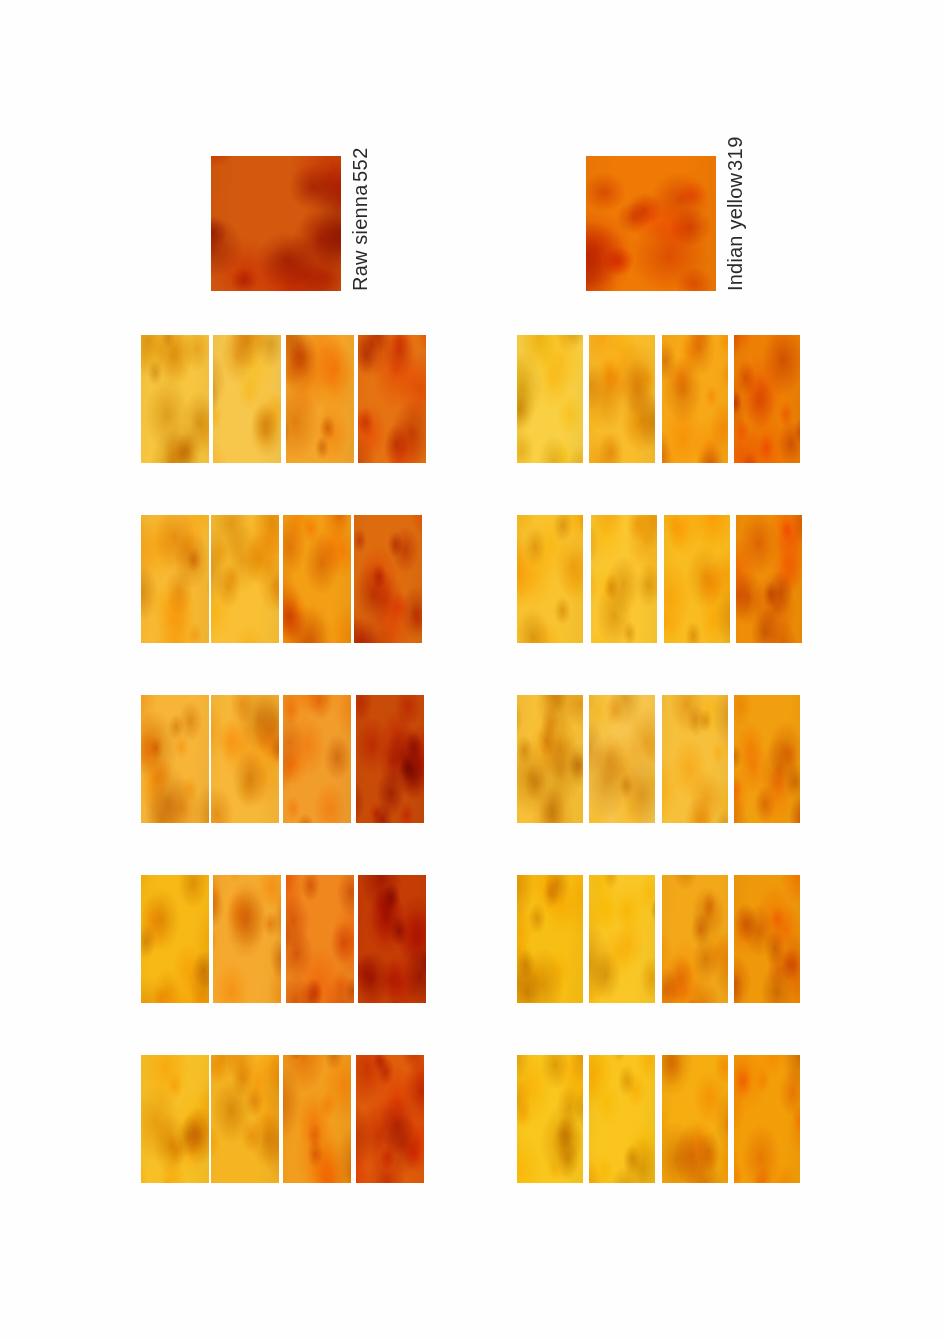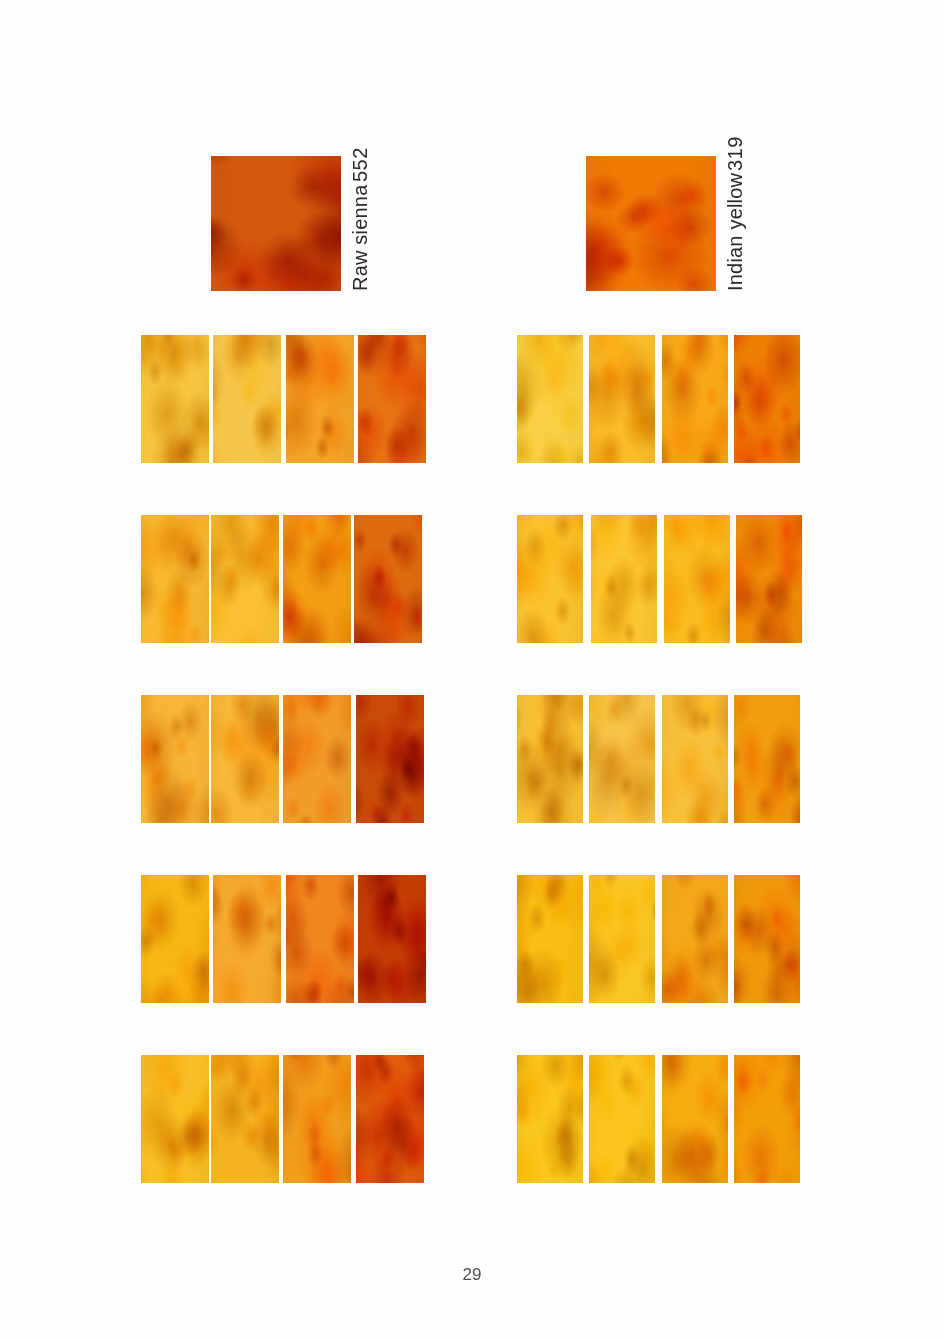--- a/index.html
+++ b/index.html
@@ -184,14 +184,13 @@
         <div class="swatch" style="left: 734px; width: 66px; background: radial-gradient(29.2% 26.3% at -5.9% 90.9%, rgb(226, 179, 40) 0%, rgba(255, 255, 255, 0) 72%), radial-gradient(20% 18% at 84.3% 70.1%, rgb(238, 189, 46) 0%, rgba(255, 255, 255, 0) 72%), radial-gradient(32% 28.8% at 95.2% 90.8%, rgb(255, 211, 59) 0%, rgba(255, 255, 255, 0) 72%), radial-gradient(40.6% 36.5% at 62.5% 33.2%, rgb(255, 210, 58) 0%, rgba(255, 255, 255, 0) 72%), radial-gradient(32.2% 29% at 37.5% 43.6%, rgb(227, 180, 41) 0%, rgba(255, 255, 255, 0) 72%), radial-gradient(32.8% 29.5% at 15.8% 42.9%, rgb(255, 216, 62) 0%, rgba(255, 255, 255, 0) 72%), radial-gradient(23.1% 20.8% at 89.6% 70.6%, rgb(255, 209, 58) 0%, rgba(255, 255, 255, 0) 72%), radial-gradient(24.5% 22.1% at 17.6% 37.8%, rgb(220, 174, 38) 0%, rgba(255, 255, 255, 0) 72%), radial-gradient(25.7% 23.1% at 68.5% 72.2%, rgb(241, 192, 48) 0%, rgba(255, 255, 255, 0) 72%), radial-gradient(36.9% 33.2% at 96.9% 0.8%, rgb(255, 204, 55) 0%, rgba(255, 255, 255, 0) 72%), radial-gradient(22.8% 20.5% at 61.9% 57%, rgb(221, 175, 38) 0%, rgba(255, 255, 255, 0) 72%), radial-gradient(33.9% 30.5% at 65.3% 91.2%, rgb(221, 175, 38) 0%, rgba(255, 255, 255, 0) 72%), radial-gradient(35.6% 32% at 78.8% 44%, rgb(255, 205, 56) 0%, rgba(255, 255, 255, 0) 72%), radial-gradient(34.2% 30.8% at 2% 84.1%, rgb(233, 185, 44) 0%, rgba(255, 255, 255, 0) 72%), radial-gradient(16% 14.4% at 65.5% 34.7%, rgb(255, 215, 62) 0%, rgba(255, 255, 255, 0) 72%), radial-gradient(37.6% 33.8% at 92.9% 69%, rgb(237, 189, 46) 0%, rgba(255, 255, 255, 0) 72%), linear-gradient(95deg, rgb(239, 190, 47) 0%, rgb(247, 197, 51) 22%, rgb(247, 197, 51) 72%, rgb(237, 189, 46) 100%), linear-gradient(rgb(247, 197, 51), rgb(247, 197, 51)); background-blend-mode: multiply;"></div>
       </div>
       <div class="swatch-row" style="left: 0px; top: 1055px; width: 944px;">
         <div class="swatch" style="left: 517px; width: 66px; background: radial-gradient(35.3% 31.8% at -5.9% -0.9%, rgb(230, 206, 75) 0%, rgba(255, 255, 255, 0) 72%), radial-gradient(44.6% 40.1% at 85.1% 12.7%, rgb(255, 231, 90) 0%, rgba(255, 255, 255, 0) 72%), radial-gradient(18.1% 16.3% at 10.8% 46.9%, rgb(255, 234, 91) 0%, rgba(255, 255, 255, 0) 72%), radial-gradient(15% 13.5% at 56.7% 88.5%, rgb(255, 240, 95) 0%, rgba(255, 255, 255, 0) 72%), radial-gradient(27% 24.3% at 79.2% 40.9%, rgb(230, 206, 75) 0%, rgba(255, 255, 255, 0) 72%), radial-gradient(30.3% 27.3% at -0.2% 36.3%, rgb(242, 216, 81) 0%, rgba(255, 255, 255, 0) 72%), radial-gradient(36.6% 32.9% at 104.7% -0.1%, rgb(226, 203, 73) 0%, rgba(255, 255, 255, 0) 72%), radial-gradient(31.5% 28.4% at 76% 66.2%, rgb(232, 208, 76) 0%, rgba(255, 255, 255, 0) 72%), radial-gradient(30% 27% at 57.5% 7.4%, rgb(227, 204, 74) 0%, rgba(255, 255, 255, 0) 72%), radial-gradient(47.5% 42.8% at 18.7% 25.5%, rgb(255, 232, 90) 0%, rgba(255, 255, 255, 0) 72%), radial-gradient(43.5% 39.1% at 7.2% 90.3%, rgb(255, 238, 93) 0%, rgba(255, 255, 255, 0) 72%), radial-gradient(24.6% 22.1% at 103.3% 41.2%, rgb(227, 204, 74) 0%, rgba(255, 255, 255, 0) 72%), radial-gradient(19.3% 17.4% at 72.9% 60.7%, rgb(230, 207, 75) 0%, rgba(255, 255, 255, 0) 72%), radial-gradient(30.9% 27.8% at 95.6% 28%, rgb(255, 244, 97) 0%, rgba(255, 255, 255, 0) 72%), radial-gradient(45.5% 41% at 68.1% 68.7%, rgb(231, 207, 76) 0%, rgba(255, 255, 255, 0) 72%), radial-gradient(24.1% 21.7% at 76.9% 81.9%, rgb(228, 205, 74) 0%, rgba(255, 255, 255, 0) 72%), linear-gradient(95deg, rgb(244, 218, 82) 0%, rgb(252, 225, 86) 22%, rgb(252, 225, 86) 72%, rgb(242, 217, 81) 100%), linear-gradient(rgb(252, 225, 86), rgb(252, 225, 86)); background-blend-mode: multiply;"></div>
         <div class="swatch" style="left: 589px; width: 66px; background: radial-gradient(30.1% 27.1% at -5.9% 26.5%, rgb(255, 244, 99) 0%, rgba(255, 255, 255, 0) 72%), radial-gradient(29% 26.1% at 52.9% 105.5%, rgb(225, 201, 74) 0%, rgba(255, 255, 255, 0) 72%), radial-gradient(22.4% 20.2% at 71% 27.2%, rgb(255, 231, 91) 0%, rgba(255, 255, 255, 0) 72%), radial-gradient(19.4% 17.5% at 57.3% 20%, rgb(231, 206, 77) 0%, rgba(255, 255, 255, 0) 72%), radial-gradient(27.5% 24.8% at 90.5% 3.2%, rgb(255, 231, 91) 0%, rgba(255, 255, 255, 0) 72%), radial-gradient(34.2% 30.8% at -5.1% 101.6%, rgb(244, 217, 83) 0%, rgba(255, 255, 255, 0) 72%), radial-gradient(18.3% 16.5% at 43.8% -5.1%, rgb(255, 237, 95) 0%, rgba(255, 255, 255, 0) 72%), radial-gradient(26.7% 24% at 27.3% 37.7%, rgb(255, 245, 99) 0%, rgba(255, 255, 255, 0) 72%), radial-gradient(39.7% 35.7% at 80.7% 89%, rgb(225, 201, 74) 0%, rgba(255, 255, 255, 0) 72%), radial-gradient(14.8% 13.3% at 46.1% -4.9%, rgb(235, 210, 79) 0%, rgba(255, 255, 255, 0) 72%), radial-gradient(44.9% 40.4% at 10.7% 104.4%, rgb(255, 239, 96) 0%, rgba(255, 255, 255, 0) 72%), radial-gradient(33.4% 30.1% at 83.7% 72.6%, rgb(255, 245, 100) 0%, rgba(255, 255, 255, 0) 72%), radial-gradient(45.7% 41.1% at 0.9% 11.7%, rgb(255, 238, 95) 0%, rgba(255, 255, 255, 0) 72%), radial-gradient(15.3% 13.8% at 25.8% 88.8%, rgb(255, 247, 101) 0%, rgba(255, 255, 255, 0) 72%), radial-gradient(35.6% 32% at 11.5% 14.2%, rgb(255, 242, 97) 0%, rgba(255, 255, 255, 0) 72%), radial-gradient(19% 17.1% at 64.8% 81.5%, rgb(226, 202, 74) 0%, rgba(255, 255, 255, 0) 72%), linear-gradient(95deg, rgb(244, 217, 83) 0%, rgb(252, 224, 87) 22%, rgb(252, 224, 87) 72%, rgb(242, 216, 82) 100%), linear-gradient(rgb(252, 224, 87), rgb(252, 224, 87)); background-blend-mode: multiply;"></div>
         <div class="swatch" style="left: 662px; width: 66px; background: radial-gradient(24.8% 22.3% at -5.8% 53.9%, rgb(255, 231, 75) 0%, rgba(255, 255, 255, 0) 72%), radial-gradient(47.4% 42.7% at 20.7% 82.2%, rgb(226, 189, 51) 0%, rgba(255, 255, 255, 0) 72%), radial-gradient(26.7% 24% at 15.3% 7.5%, rgb(243, 204, 60) 0%, rgba(255, 255, 255, 0) 72%), radial-gradient(23.9% 21.5% at 57.8% 67.5%, rgb(255, 230, 75) 0%, rgba(255, 255, 255, 0) 72%), radial-gradient(27.9% 25.1% at 101.8% 81.5%, rgb(255, 224, 71) 0%, rgba(255, 255, 255, 0) 72%), radial-gradient(38.2% 34.4% at 106% 51%, rgb(243, 204, 60) 0%, rgba(255, 255, 255, 0) 72%), radial-gradient(34% 30.6% at 99% 106%, rgb(255, 233, 76) 0%, rgba(255, 255, 255, 0) 72%), radial-gradient(21.9% 19.7% at 94.6% 9.3%, rgb(255, 216, 66) 0%, rgba(255, 255, 255, 0) 72%), radial-gradient(15.4% 13.9% at 103.9% 54.6%, rgb(255, 215, 66) 0%, rgba(255, 255, 255, 0) 72%), radial-gradient(16.2% 14.6% at 73.4% 80.6%, rgb(255, 232, 76) 0%, rgba(255, 255, 255, 0) 72%), radial-gradient(46.4% 41.8% at 14.2% 2.5%, rgb(231, 193, 53) 0%, rgba(255, 255, 255, 0) 72%), radial-gradient(42.3% 38.1% at 64% 104%, rgb(224, 188, 50) 0%, rgba(255, 255, 255, 0) 72%), radial-gradient(38.1% 34.3% at 44.9% 78.6%, rgb(238, 200, 57) 0%, rgba(255, 255, 255, 0) 72%), radial-gradient(33.8% 30.4% at 71.9% 33.7%, rgb(255, 219, 69) 0%, rgba(255, 255, 255, 0) 72%), radial-gradient(25.8% 23.2% at 70.9% 75.7%, rgb(229, 192, 53) 0%, rgba(255, 255, 255, 0) 72%), radial-gradient(48% 43.2% at 52.7% 81.1%, rgb(244, 205, 60) 0%, rgba(255, 255, 255, 0) 72%), linear-gradient(95deg, rgb(242, 203, 59) 0%, rgb(250, 210, 63) 22%, rgb(250, 210, 63) 72%, rgb(240, 202, 58) 100%), linear-gradient(rgb(250, 210, 63), rgb(250, 210, 63)); background-blend-mode: multiply;"></div>
         <div class="swatch" style="left: 734px; width: 66px; background: radial-gradient(19.6% 17.6% at -5.8% 81.3%, rgb(255, 223, 60) 0%, rgba(255, 255, 255, 0) 72%), radial-gradient(31.8% 28.6% at 104.4% 59%, rgb(255, 220, 58) 0%, rgba(255, 255, 255, 0) 72%), radial-gradient(31% 27.9% at 75.6% 103.8%, rgb(255, 224, 60) 0%, rgba(255, 255, 255, 0) 72%), radial-gradient(28.3% 25.5% at 58.4% -1%, rgb(255, 224, 60) 0%, rgba(255, 255, 255, 0) 72%), radial-gradient(28.3% 25.5% at -2.9% 43.9%, rgb(255, 223, 60) 0%, rgba(255, 255, 255, 0) 72%), radial-gradient(42.2% 38% at 101.1% 0.4%, rgb(222, 178, 34) 0%, rgba(255, 255, 255, 0) 72%), radial-gradient(15.7% 14.1% at 38.1% 101%, rgb(255, 214, 55) 0%, rgba(255, 255, 255, 0) 72%), radial-gradient(17.1% 15.4% at 45.9% 96.9%, rgb(255, 211, 53) 0%, rgba(255, 255, 255, 0) 72%), radial-gradient(25.1% 22.6% at 11% 20.2%, rgb(255, 208, 51) 0%, rgba(255, 255, 255, 0) 72%), radial-gradient(17.5% 15.8% at 100.7% 50.2%, rgb(255, 212, 54) 0%, rgba(255, 255, 255, 0) 72%), radial-gradient(47.8% 43% at 17.8% 16.6%, rgb(255, 220, 58) 0%, rgba(255, 255, 255, 0) 72%), radial-gradient(17.1% 15.4% at 44.4% 19.4%, rgb(255, 223, 60) 0%, rgba(255, 255, 255, 0) 72%), radial-gradient(30.5% 27.4% at 88.8% 29.5%, rgb(242, 195, 44) 0%, rgba(255, 255, 255, 0) 72%), radial-gradient(18.2% 16.4% at 2% 94.5%, rgb(255, 215, 55) 0%, rgba(255, 255, 255, 0) 72%), radial-gradient(15.9% 14.3% at 14.3% 21.3%, rgb(255, 219, 58) 0%, rgba(255, 255, 255, 0) 72%), radial-gradient(42.9% 38.6% at 40.6% 80.7%, rgb(241, 194, 43) 0%, rgba(255, 255, 255, 0) 72%), linear-gradient(95deg, rgb(241, 194, 43) 0%, rgb(249, 201, 47) 22%, rgb(249, 201, 47) 72%, rgb(239, 193, 42) 100%), linear-gradient(rgb(249, 201, 47), rgb(249, 201, 47)); background-blend-mode: multiply;"></div>
       </div>
     </div>
 
-  <div class="page-number">29</div>
 </div>
 
 </body></html>

